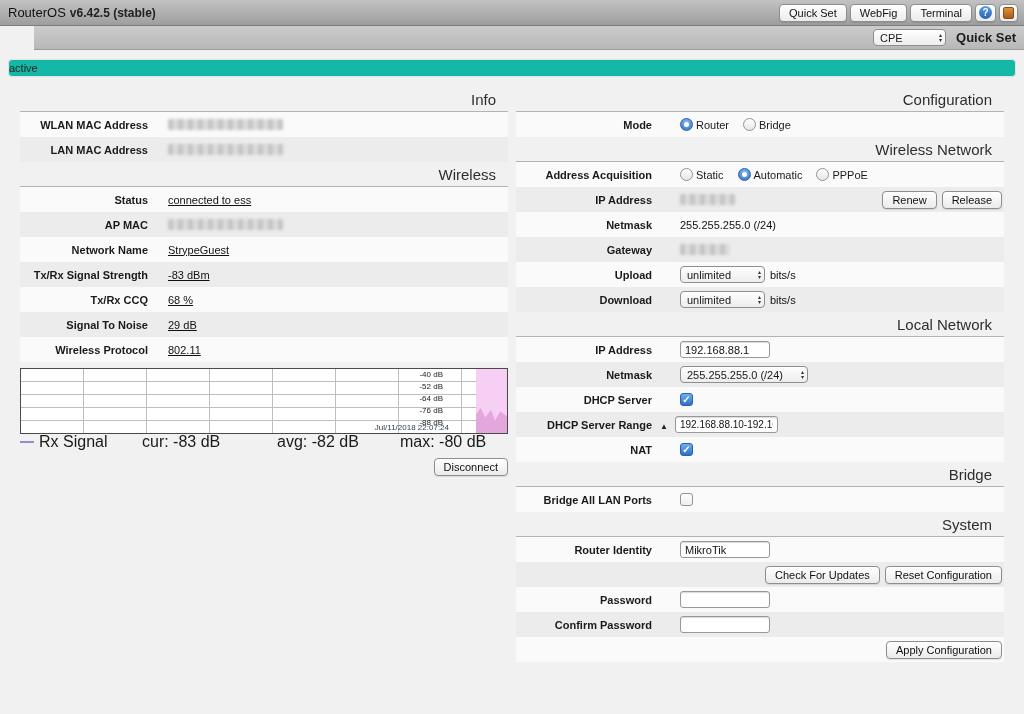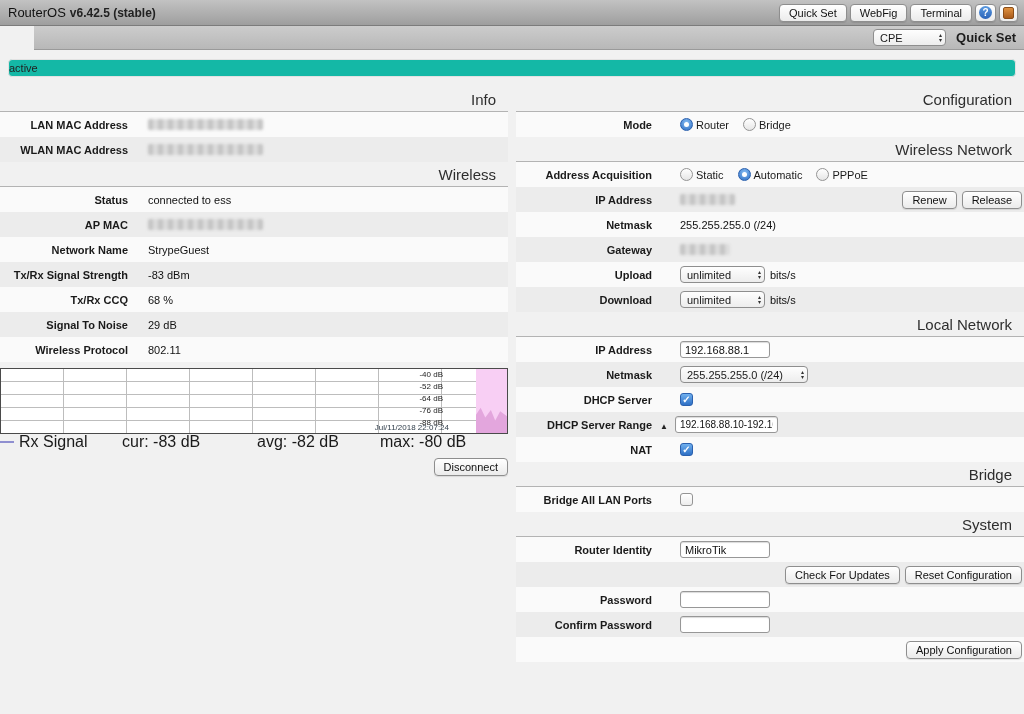--- a/index.html
+++ b/index.html
@@ -63,33 +63,33 @@
   .w-cpe { width:73px; } .w85 { width:85px; } .w128 { width:128px; }
 
   
   .statusbar {
     margin:9px 8px 0 8px; height:18px; background:#14b8a6;
     border:1px solid #e2e2e2; border-radius:4px;
     display:flex; align-items:center; padding:0 0; color:#222;
   }
 
   
-  .content { display:flex; gap:8px; padding:0 0; margin-top:10px; align-items:flex-start; }
+  .content { display:flex; gap:8px; padding:0 20px; margin-top:10px; align-items:flex-start; }
   .col { flex:1; min-width:0; }
 
   .section-title {
     font-size:15px; color:#2e2e2e; text-align:right;
     padding:4px 12px 3px 0; border-bottom:1px solid #b3b3b3;
   }
   .rows > .row:nth-child(odd) { background:#fafafa; }
   .rows > .row:nth-child(even){ background:#ececec; }
   .row { min-height:25px; display:flex; align-items:center; }
 
   .lbl  { width:128px; font-weight:bold; text-align:right; flex:none; }
-  .val  { margin-left:20px; display:flex; align-items:center; min-width:0; }
+  .val  { margin-left:20px; display:flex; align-items:center; min-width:0;text-decoration:underline; }
 
   .rlbl { width:136px; font-weight:bold; text-align:right; flex:none; }
   .rctl { margin-left:28px; flex:1; display:flex; align-items:center; gap:5px; padding-right:2px; min-width:0; }
   .rctl.tight { margin-left:8px; }
   .flex-spacer { flex:1; }
 
   
   .redacted {
     display:inline-block; height:11px; border-radius:2px;
     background:repeating-linear-gradient(90deg,#c4c4c4 0 5px,#dcdcdc 5px 10px);
@@ -197,27 +197,27 @@
 </div>
 
 <div class="content">
 
   <div class="col">
 
     <div class="section">
       <div class="section-title">Info</div>
       <div class="rows">
         <div class="row">
-          <div class="lbl">LAN MAC Address</div>
+          <div class="lbl">WLAN MAC Address</div>
           <div class="val">
               <span class="redacted rw115"></span>
             </div>
         </div>
         <div class="row">
-          <div class="lbl">WLAN MAC Address</div>
+          <div class="lbl">LAN MAC Address</div>
           <div class="val">
               <span class="redacted rw115"></span>
             </div>
         </div>
       </div>
     </div>
 
     <div class="section">
       <div class="section-title">Wireless</div>
       <div class="rows">

